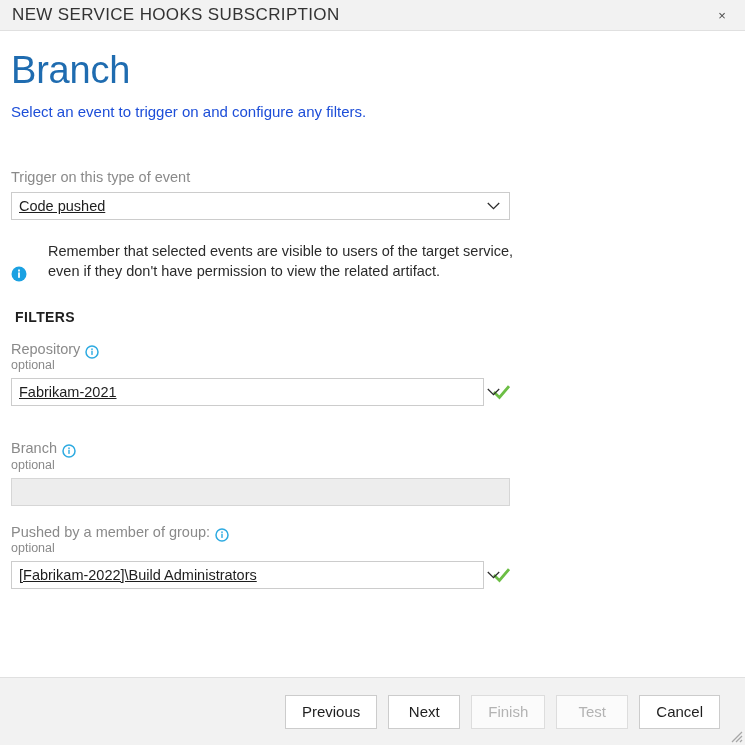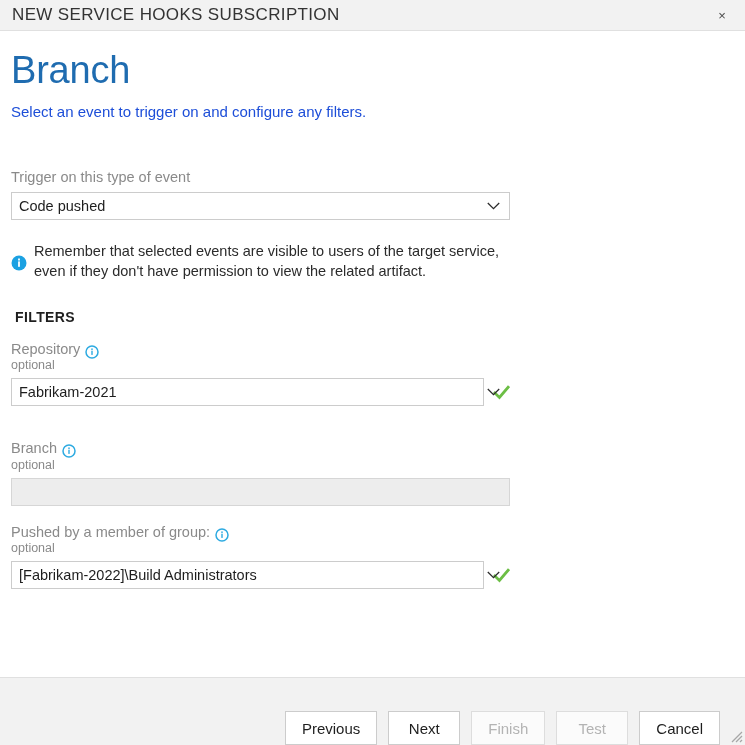--- a/index.html
+++ b/index.html
@@ -149,20 +149,21 @@
     font-size: 14.5px;
     color: #1e1e1e;
     padding: 0 30px 0 7px;
     display: flex;
     align-items: center;
     line-height: 1;
     cursor: pointer;
     font-family: "Liberation Sans", sans-serif;
     white-space: nowrap;
     overflow: hidden;
+    text-decoration: underline;
   }
   .fake-select.disabled {
     background: #ededed;
     border-color: #d6d6d6;
     color: #9a9a9a;
     cursor: default;
   }
   .chev {
     position: absolute;
     right: 10px;
@@ -175,22 +176,22 @@
   .check {
     margin-left: 9px;
     width: 17px;
     height: 17px;
     flex: none;
   }
 
   
   .note {
     display: flex;
-    align-items: center;
-    gap: 7px;
+    align-items: flex-end;
+    gap: 21px;
     margin-top: 21px;
     width: 510px;
   }
   .note-text {
     font-size: 14.5px;
     color: #2b2b2b;
     line-height: 1.42;
   }
 
   
@@ -203,21 +204,21 @@
   }
 
   
   .footer {
     height: 68px;
     min-height: 68px;
     background: #f2f2f2;
     border-top: 1px solid #e0e0e0;
     box-sizing: border-box;
     display: flex;
-    align-items: flex-end;
+    align-items: center;
     justify-content: flex-end;
     padding-right: 25px;
     gap: 11px;
     position: relative;
   }
   .btn {
     min-width: 72px;
     height: 34px;
     box-sizing: border-box;
     background: #ffffff;

